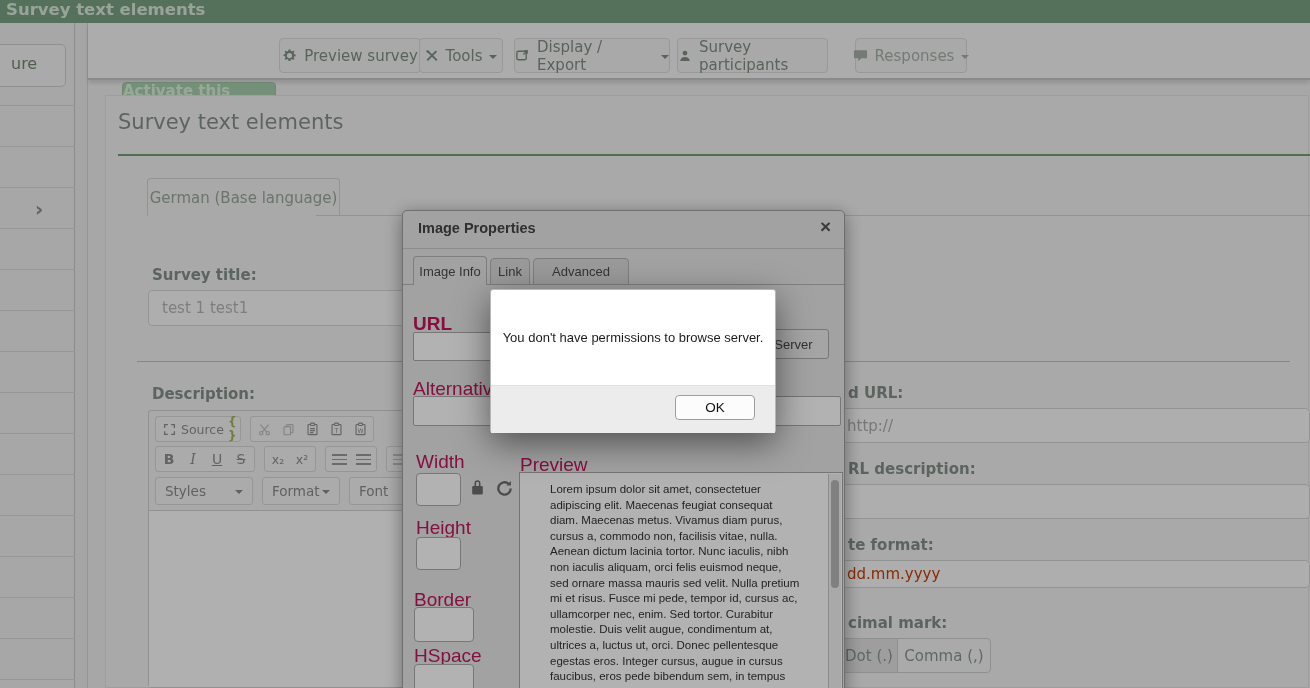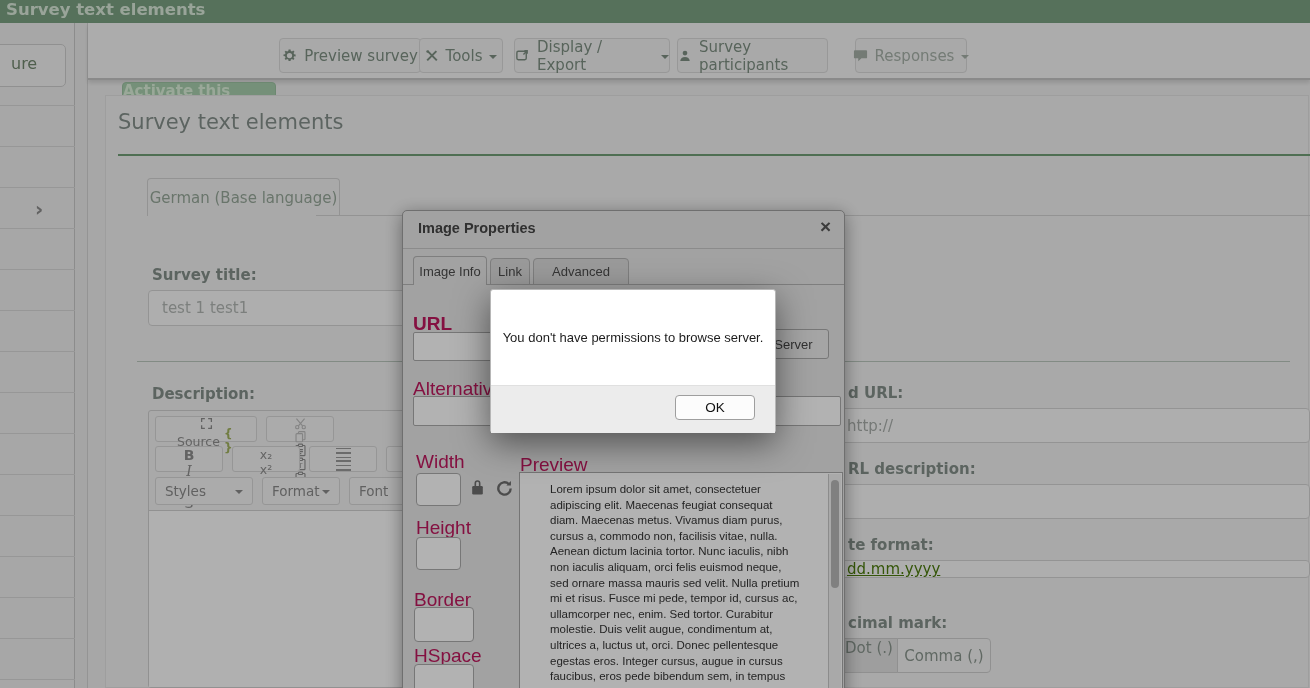--- a/index.html
+++ b/index.html
@@ -31,21 +31,21 @@
   .h1line{left:118px;top:154px;width:1192px;height:2px;background:#72a077;}
   .langtab{left:123px;top:178px;width:193px;height:38px;border:1px solid #d3d3d3;border-bottom:none;border-radius:4px 4px 0 0;background:#f3f3f3;box-sizing:border-box;
            display:flex;align-items:center;justify-content:center;font-size:15px;color:#97a89a;margin-left:24px;}
   .tabline{left:316px;top:215px;width:994px;height:1px;background:#d3d3d3;}
   .flabel{font-size:15px;font-weight:bold;color:#84908a;}
   .inp{background:#fafafa;border:1px solid #d5d5d5;border-radius:4px;box-sizing:border-box;font-size:15px;color:#b2b7b4;display:flex;align-items:center;padding-left:13px;}
   .hr{left:137px;top:361px;width:1153px;height:1px;background:#bac7bd;}
   
   .editor{left:148px;top:410px;width:662px;height:278px;border:1px solid #d0d0d0;border-radius:3px;background:#f2f2f2;box-sizing:border-box;}
   .tbrow{position:absolute;left:6px;display:flex;}
-  .tb-group{display:inline-flex;align-items:center;border:1px solid #d7d7d7;border-radius:3px;background:#f5f5f5;height:26px;padding:0 21px;margin-right:9px;box-sizing:border-box;flex-direction:column;}
+  .tb-group{display:inline-flex;align-items:center;border:1px solid #d7d7d7;border-radius:3px;background:#f5f5f5;height:26px;padding:0 1px;margin-right:9px;box-sizing:border-box;}
   .tb-btn{width:24px;height:22px;display:flex;align-items:center;justify-content:center;color:#8f8f8f;font-size:14px;}
   .tb-btn.dis{color:#bdbdbd;}
   .tb-select{height:28px;border:1px solid #d7d7d7;border-radius:3px;background:#f5f5f5;display:inline-flex;align-items:center;justify-content:space-between;padding:0 9px;color:#8b8b8b;font-size:13.5px;box-sizing:border-box;margin-right:9px;}
   .edit-area{position:absolute;left:0;top:99px;right:0;bottom:0;background:#fdfdfd;border-top:1px solid #d0d0d0;}
   .srcbrace{color:#a3b35f;font-size:12px;font-weight:bold;margin-left:4px;}
   .bld{font-weight:bold;} .itl{font-style:italic;font-family:"DejaVu Serif",serif;} .und{text-decoration:underline;} .str{text-decoration:line-through;}
   .lines{width:13px;height:11px;background:repeating-linear-gradient(to bottom,#9a9a9a 0 1.5px,transparent 1.5px 4.5px);} 
   
   .rlabel{font-size:15px;font-weight:bold;color:#84908a;}
   
@@ -252,25 +252,25 @@
   <div class="edit-area"></div>
 </div>
 
 <div class="abs rlabel" style="left:848px;top:384px;">d URL:</div>
 <div class="abs inp" style="left:833px;top:408px;width:477px;height:35px;color:#a9aeab;">
   <span>http://</span>
 </div>
 <div class="abs rlabel" style="left:848px;top:460px;">RL description:</div>
 <div class="abs inp" style="left:833px;top:484px;width:477px;height:35px;"></div>
 <div class="abs rlabel" style="left:848px;top:536px;">te format:</div>
-<div class="abs inp" style="left:833px;top:560px;width:477px;height:18px;color:#4d7c0f;text-decoration:underline;">
+<div class="abs inp" style="left:833px;top:560px;width:477px;height:28px;color:#c2410c;">
   <span>dd.mm.yyyy</span>
 </div>
 <div class="abs rlabel" style="left:848px;top:614px;">cimal mark:</div>
-<div class="abs" style="left:840px;top:638px;width:58px;height:35px;background:#e3e3e3;border:1px solid #cfcfcf;border-radius:4px 0 0 4px;box-sizing:border-box;display:flex;justify-content:center;font-size:15px;color:#8a968e;">
+<div class="abs" style="left:840px;top:638px;width:58px;height:35px;background:#e3e3e3;border:1px solid #cfcfcf;border-radius:4px 0 0 4px;box-sizing:border-box;display:flex;align-items:center;justify-content:center;font-size:15px;color:#8a968e;">
   <span>Dot (.)</span>
 </div>
 <div class="abs" style="left:897px;top:638px;width:94px;height:35px;background:#f4f4f4;border:1px solid #cfcfcf;border-radius:0 4px 4px 0;box-sizing:border-box;display:flex;align-items:center;justify-content:center;font-size:15px;color:#8a968e;">
   <span>Comma (,)</span>
 </div>
 
 <div class="abs dialog">
   <div class="dlg-title">Image Properties</div>
   <div class="dlg-close">×</div>
   <div class="dlg-titleline"></div>

